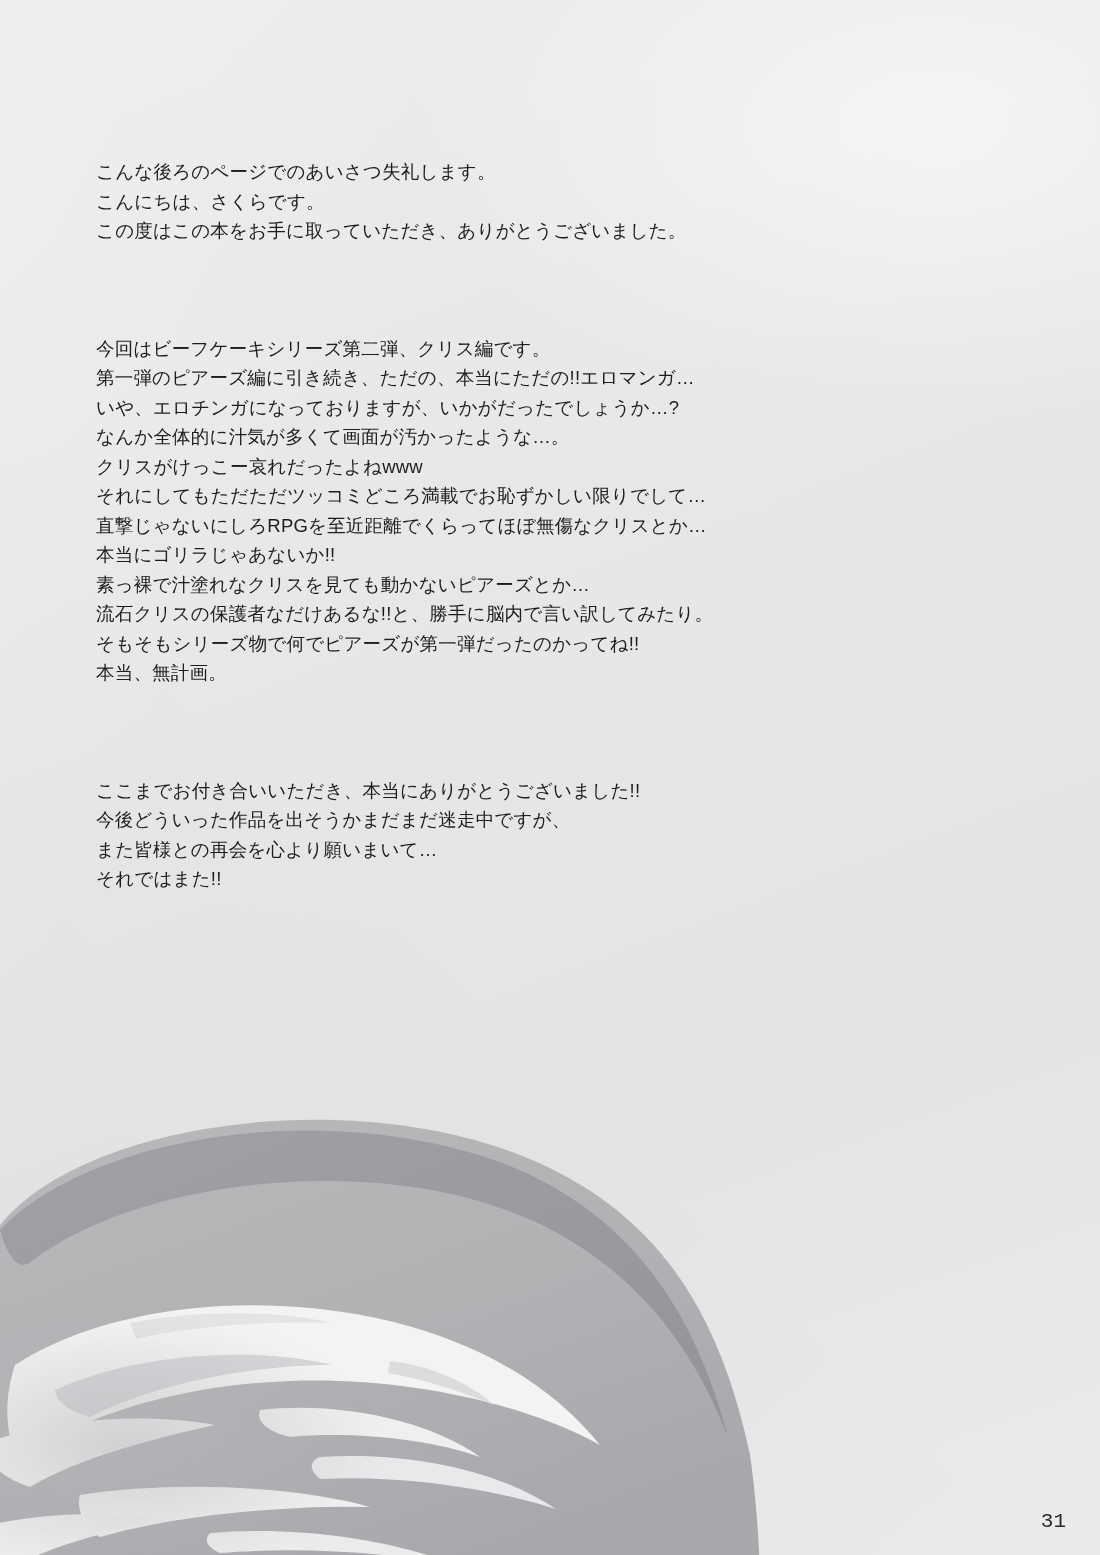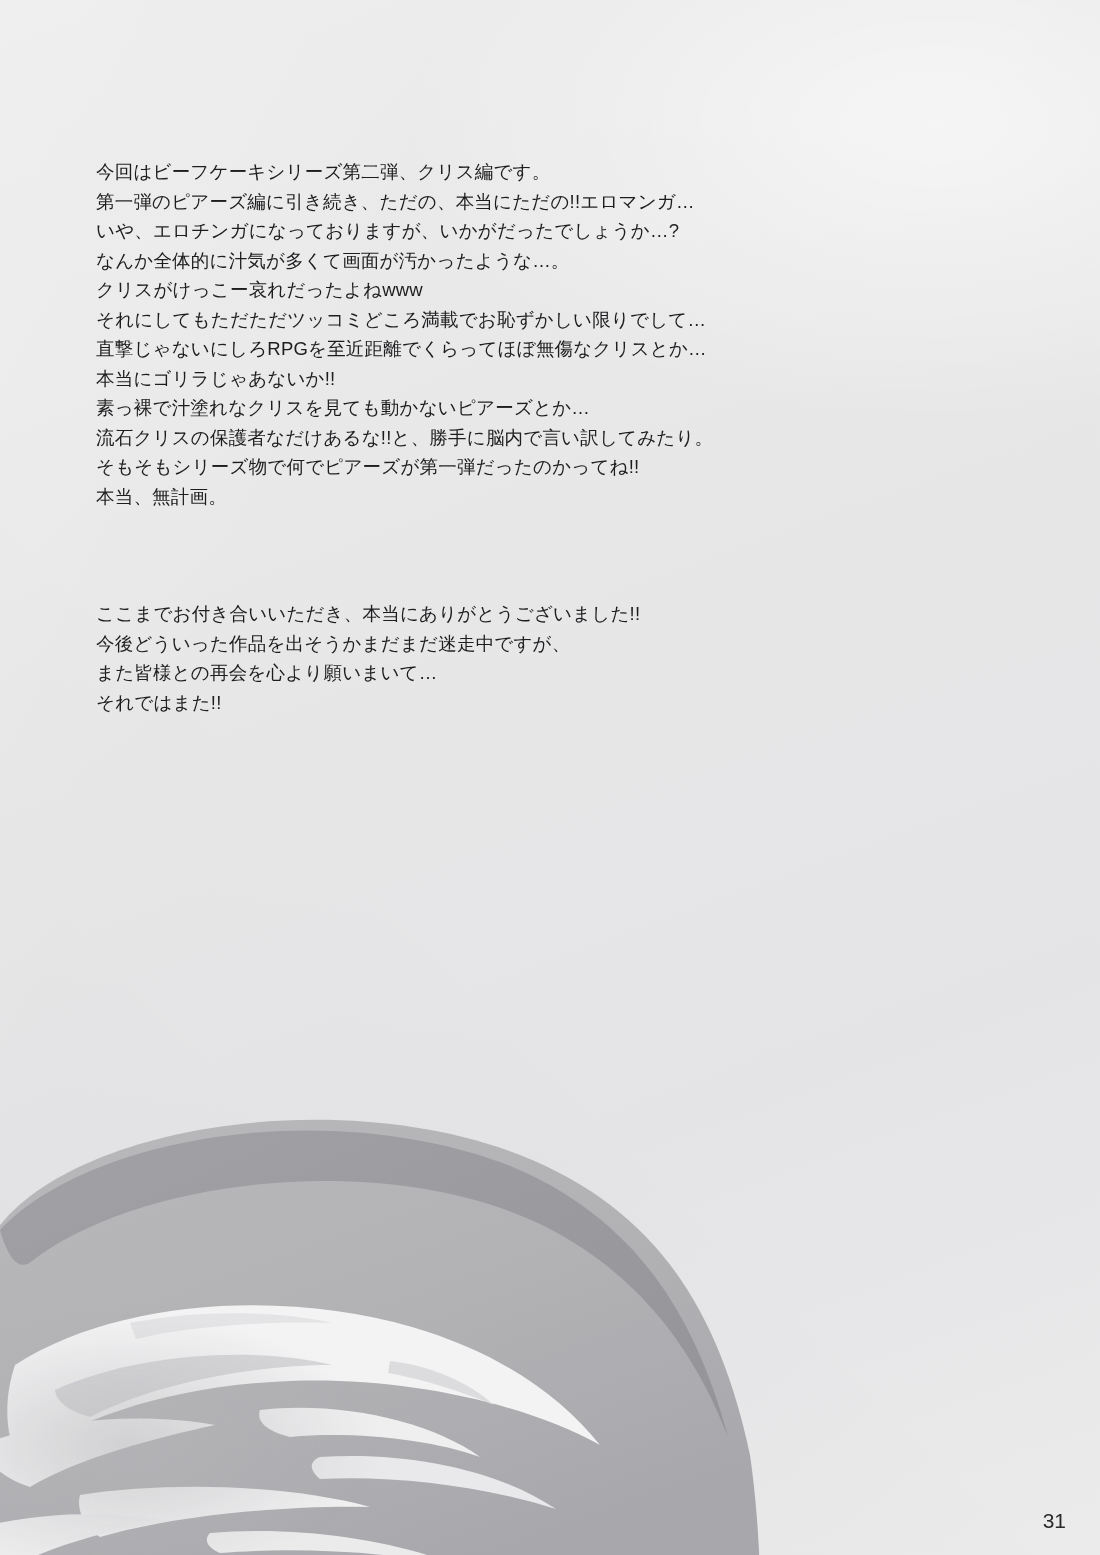--- a/index.html
+++ b/index.html
@@ -49,21 +49,21 @@
     white-space: pre-wrap;
   }
   .para:last-child { margin-bottom: 0; }
 
   .page-number {
     position: absolute;
     right: 34px;
     bottom: 22px;
     font-size: 21px;
     color: #2a2a2c;
-    font-family: Liberation Sans, sans-serif;
+    font-family: Liberation Mono, monospace;
   }
 
   
   .illustration {
     position: absolute;
     left: -40px;
     bottom: -30px;
     width: 800px;
     height: 520px;
     pointer-events: none;
@@ -78,20 +78,23 @@
     filter: blur(6px);
   }
 </style>
 </head>
 <body>
 
 <div class="page">
   <div class="paper-noise"></div>
 
   <div class="afterword">
+    <p class="para">こんな後ろのページでのあいさつ失礼します。
+こんにちは、さくらです。
+この度はこの本をお手に取っていただき、ありがとうございました。</p>
     <p class="para">今回はビーフケーキシリーズ第二弾、クリス編です。
 第一弾のピアーズ編に引き続き、ただの、本当にただの!!エロマンガ…
 いや、エロチンガになっておりますが、いかがだったでしょうか…?
 なんか全体的に汁気が多くて画面が汚かったような…。
 クリスがけっこー哀れだったよねwww
 それにしてもただただツッコミどころ満載でお恥ずかしい限りでして…
 直撃じゃないにしろRPGを至近距離でくらってほぼ無傷なクリスとか…
 本当にゴリラじゃあないか!!
 素っ裸で汁塗れなクリスを見ても動かないピアーズとか…
 流石クリスの保護者なだけあるな!!と、勝手に脳内で言い訳してみたり。

